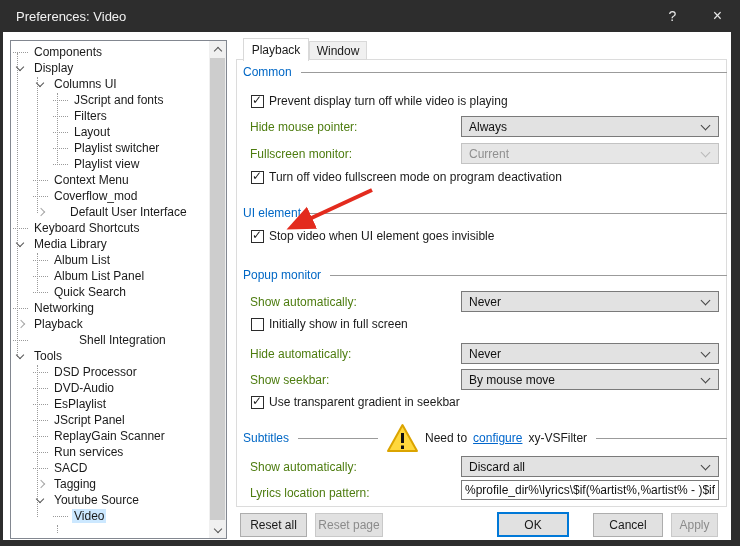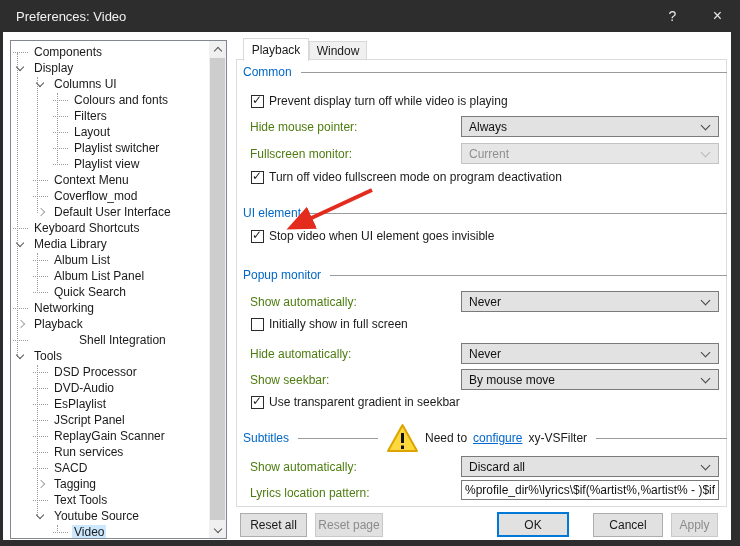--- a/index.html
+++ b/index.html
@@ -108,21 +108,21 @@
         <div class="tree-row" style="padding-left: 21px;">
           <span class="tree-icon">
             <span class="chev-exp"></span>
           </span>
           <span class="tree-label">Columns UI</span>
         </div>
         <div class="tree-row" style="padding-left: 41px;">
           <span class="tree-icon">
             <span class="stub"></span>
           </span>
-          <span class="tree-label">Colours and fonts</span>
+          <span class="tree-label">JScript and fonts</span>
         </div>
         <div class="tree-row" style="padding-left: 41px;">
           <span class="tree-icon">
             <span class="stub"></span>
           </span>
           <span class="tree-label">Filters</span>
         </div>
         <div class="tree-row" style="padding-left: 41px;">
           <span class="tree-icon">
             <span class="stub"></span>
@@ -146,21 +146,21 @@
             <span class="stub"></span>
           </span>
           <span class="tree-label">Context Menu</span>
         </div>
         <div class="tree-row" style="padding-left: 21px;">
           <span class="tree-icon">
             <span class="stub"></span>
           </span>
           <span class="tree-label">Coverflow_mod</span>
         </div>
-        <div class="tree-row" style="padding-left: 21px;">
+        <div class="tree-row" style="padding-left: 21px; gap: 16px;">
           <span class="tree-icon">
             <span class="chev-col"></span>
           </span>
           <span class="tree-label">Default User Interface</span>
         </div>
         <div class="tree-row" style="padding-left: 1px;">
           <span class="tree-icon">
             <span class="stub"></span>
           </span>
           <span class="tree-label">Keyboard Shortcuts</span>
@@ -253,26 +253,20 @@
           <span class="tree-icon">
             <span class="stub"></span>
           </span>
           <span class="tree-label">SACD</span>
         </div>
         <div class="tree-row" style="padding-left: 21px;">
           <span class="tree-icon">
             <span class="chev-col"></span>
           </span>
           <span class="tree-label">Tagging</span>
-        </div>
-        <div class="tree-row" style="padding-left: 21px;">
-          <span class="tree-icon">
-            <span class="stub"></span>
-          </span>
-          <span class="tree-label">Text Tools</span>
         </div>
         <div class="tree-row" style="padding-left: 21px;">
           <span class="tree-icon">
             <span class="chev-exp"></span>
           </span>
           <span class="tree-label">Youtube Source</span>
         </div>
         <div class="tree-row selected" style="padding-left: 41px;">
           <span class="tree-icon">
             <span class="stub"></span>

